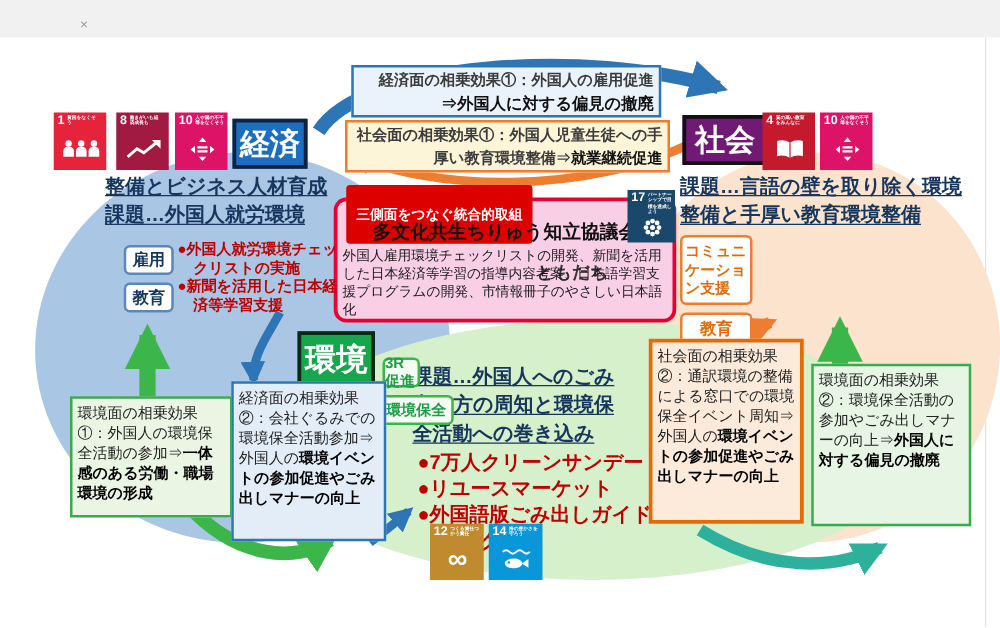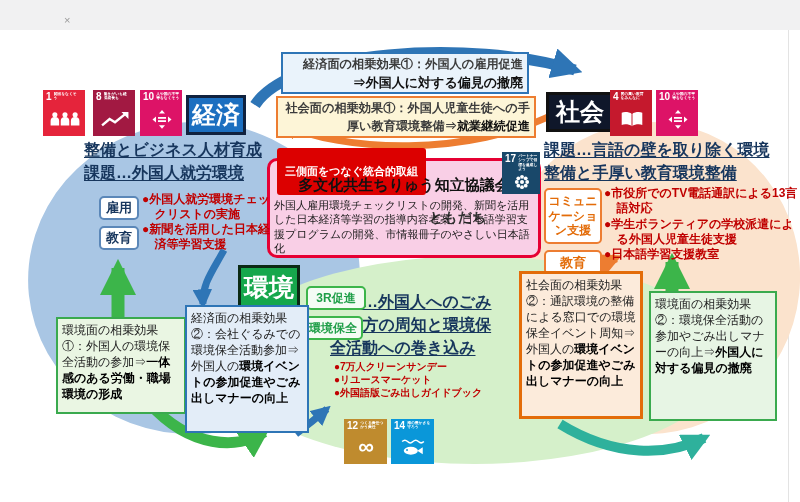--- a/index.html
+++ b/index.html
@@ -14,21 +14,21 @@
   .ellipse{border-radius:50%;}
   .ell-blue{left:28px;top:122px;width:332px;height:312px;background:#a9c6e4;transform:rotate(-6deg);z-index:1;}
   .ell-orange{left:500px;top:122px;width:300px;height:312px;background:#fbe3cd;transform:rotate(6deg);z-index:1;}
   .ell-green{left:222px;top:256px;width:505px;height:208px;background:#d5f0ca;z-index:2;}
   #arrows{left:0;top:0;z-index:3;pointer-events:none;}
 
   
   .plate{z-index:6;display:flex;align-items:center;justify-content:center;
          color:#fff;font-weight:bold;border:3px solid #10223f;box-sizing:border-box;}
   .plate-eco{left:186px;top:95px;width:60px;height:40px;background:#1c6fc0;font-size:24px;}
-  .plate-soc{left:546px;top:92px;width:68px;height:40px;background:#0f172a;font-size:24px;border-color:#111;}
+  .plate-soc{left:546px;top:92px;width:68px;height:40px;background:#701a75;font-size:24px;border-color:#111;}
   .plate-env{left:238px;top:265px;width:62px;height:44px;background:#16a74c;font-size:25px;border-color:#0b2a14;}
 
   
   .sdg{z-index:6;box-sizing:border-box;padding:2px 2px 1px 3px;display:flex;flex-direction:column;}
   .sdg .hd{display:flex;gap:2px;align-items:flex-start;}
   .sdg .num{font-size:10px;font-weight:bold;color:#fff;line-height:1;}
   .sdg .nm{font-size:3.8px;font-weight:bold;color:#fff;line-height:1.15;width:26px;overflow:hidden;}
   .sdg .gl{flex:1;display:flex;align-items:center;justify-content:center;}
   .sdg .gl svg{display:block;}
   .inf{color:#fff;font-weight:bold;font-size:22px;line-height:1;}
@@ -42,21 +42,21 @@
   .tb-b{left:276px;top:96px;width:260px;height:42px;background:#fdf5d7;border:2.5px solid #ed7d31;}
 
   
   .chal{z-index:6;color:#17365d;font-weight:bold;font-size:16px;line-height:1.45;}
   .chal div{text-decoration:underline;text-underline-offset:2px;}
   .chal-eco{left:84px;top:138px;}
   .chal-soc{left:544px;top:138px;}
   .chal-env{left:330px;top:290px;}
 
   
-  .badge{z-index:6;box-sizing:border-box;background:#fff;border-radius:5px;text-align:center;
+  .badge{z-index:6;box-sizing:border-box;background:#fff;border-radius:5px;text-align:left;
          font-weight:bold;display:flex;align-items:center;justify-content:center;}
   .bg-blue{border:2px solid #5b87b8;color:#17365d;}
   .bg-orng{border:2px solid #ed7d31;color:#e36c09;}
   .bg-grn{border:2px solid #3cb54a;color:#1e9e47;background:#f4fcf4;}
 
   
   .bullets{z-index:6;list-style:none;margin:0;padding:0;color:#c00000;font-weight:bold;}
   .bullets li{padding-left:1.05em;text-indent:-1.05em;}
   .bullets li::before{content:"●";}
 
@@ -218,25 +218,20 @@
 
   <div class="abs badge bg-blue" style="left:99px;top:196px;width:40px;height:24px;font-size:13px;">雇用</div>
   <div class="abs badge bg-blue" style="left:99px;top:226px;width:40px;height:24px;font-size:13px;">教育</div>
   <ul class="abs bullets" style="left:142px;top:192px;width:140px;font-size:12px;line-height:1.25;">
     <li>外国人就労環境チェックリストの実施</li>
     <li>新聞を活用した日本経済等学習支援</li>
   </ul>
 
   <div class="abs badge bg-orng" style="left:544px;top:188px;width:58px;height:56px;font-size:12px;line-height:1.2;padding:2px;">コミュニケーション支援</div>
   <div class="abs badge bg-orng" style="left:544px;top:250px;width:58px;height:25px;font-size:13px;">教育</div>
-  <ul class="abs bullets" style="left:604px;top:186px;width:196px;font-size:12px;line-height:1.28;">
-    <li>市役所でのTV電話通訳による13言語対応</li>
-    <li>学生ボランティアの学校派遣による外国人児童生徒支援</li>
-    <li>日本語学習支援教室</li>
-  </ul>
 
   <div class="abs pinkbox"></div>
   <div class="abs tag">三側面をつなぐ統合的取組</div>
   <div class="abs furi">ともだち</div>
   <div class="abs ptitle">多文化共生ちりゅう知立協議会</div>
   <div class="abs pbody">外国人雇用環境チェックリストの開発、新聞を活用した日本経済等学習の指導内容考案、日本語学習支援プログラムの開発、市情報冊子のやさしい日本語化</div>
   <div class="abs sdg" style="left:502px;top:152px;width:38px;height:42px;background:#19486a;z-index:8;">
     <div class="hd">
         <span class="num">17</span>
       <span class="nm">パートナーシップで目標を達成しよう</span>
@@ -249,23 +244,23 @@
         <circle cx="15.2" cy="10" r="1.9"></circle>
           <circle cx="13.7" cy="13.7" r="1.9"></circle>
           <circle cx="10" cy="15.2" r="1.9"></circle>
         <circle cx="6.3" cy="13.7" r="1.9"></circle>
           <circle cx="4.8" cy="10" r="1.9"></circle>
           <circle cx="6.3" cy="6.3" r="1.9"></circle>
       </svg>
       </div>
   </div>
 
-  <div class="abs badge bg-grn" style="left:306px;top:286px;width:60px;height:24px;font-size:12px;">3R促進</div>
+  <div class="abs badge bg-grn" style="left:306px;top:286px;width:30px;height:24px;font-size:12px;">3R促進</div>
   <div class="abs badge bg-grn" style="left:303px;top:316px;width:60px;height:24px;font-size:12px;">環境保全</div>
-  <ul class="abs bullets" style="left:334px;top:360px;width:200px;font-size:10px;line-height:1.32;">
+  <ul class="abs bullets" style="left:334px;top:360px;width:200px;font-size:16px;line-height:1.32;">
     <li>7万人クリーンサンデー</li>
     <li>リユースマーケット</li>
     <li>外国語版ごみ出しガイドブック</li>
   </ul>
 
   <div class="abs fx fx-env1">
     <span>環境面の相乗効果①：外国人の環境保全活動の参加⇒</span><b>一体感のある労働・職場環境の形成</b>
   </div>
   <div class="abs fx fx-eco2">
     <span>経済面の相乗効果②：会社ぐるみでの環境保全活動参加⇒外国人の</span><b>環境イベントの参加促進やごみ出しマナーの向上</b>

